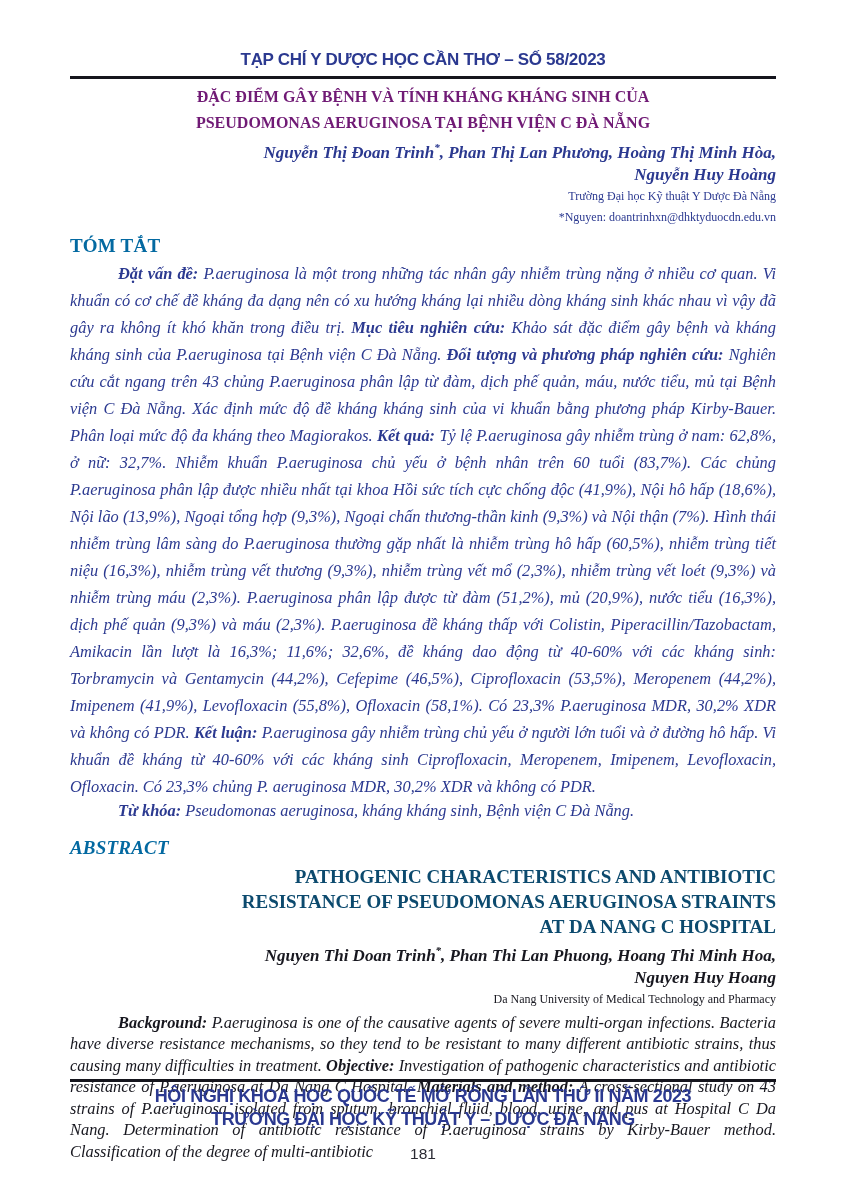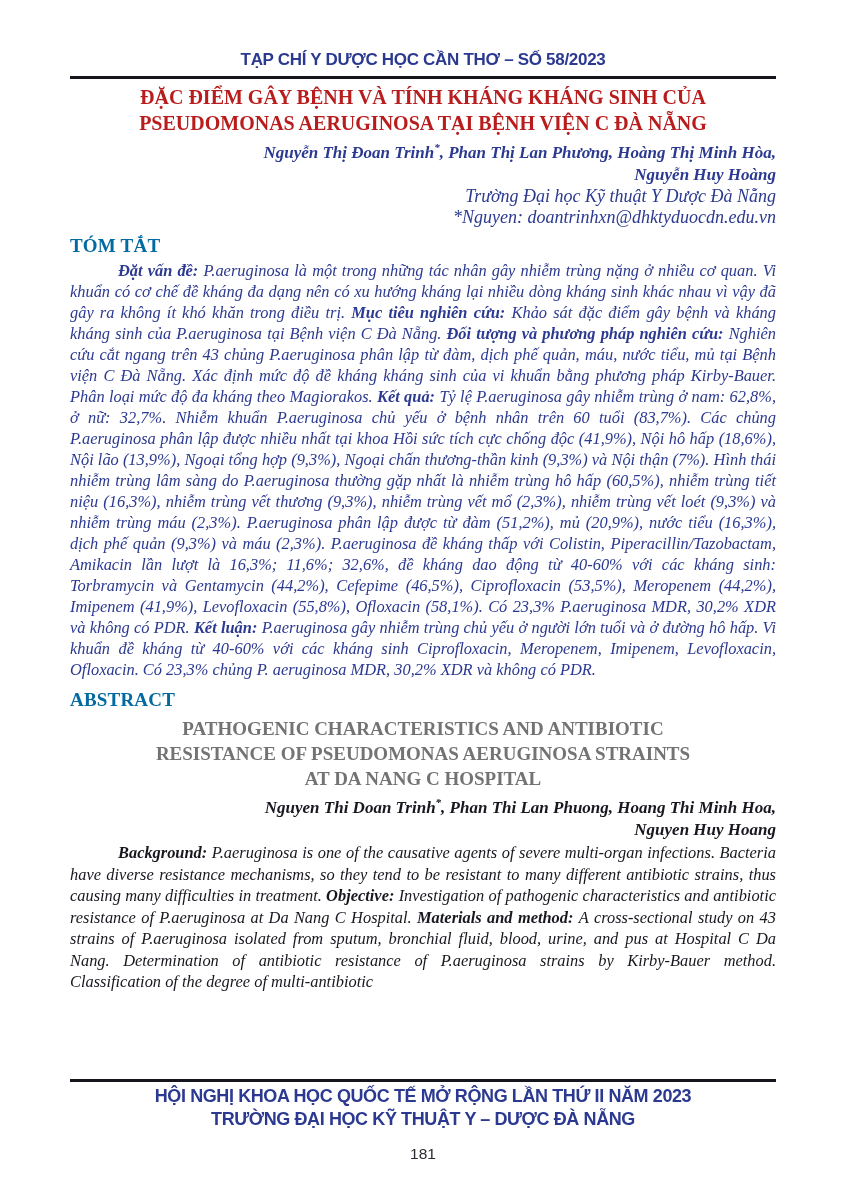--- a/index.html
+++ b/index.html
@@ -22,58 +22,58 @@
     font-weight:bold;
     font-size:17px;
     letter-spacing:-0.3px;
     color:#2b3990;
   }
   .rule{height:3px;background:#15151d;margin-top:6px;}
   
   .vi-title{
     margin:5px 0 0 0;
     text-align:center;
-    font-size:20px;line-height:26px;
+    font-size:16px;line-height:26px;
     font-weight:bold;
-    color:#b91c1c;
+    color:#701a75;
   }
   .authors{margin-top:1px;text-align:right;font-size:17px;line-height:21.5px;font-style:italic;font-weight:bold;color:#2b3990;}
   .authors sup{font-size:11px;}
-  .affiliation,.email{text-align:right;font-size:18px;line-height:21px;font-style:italic;color:#2b3990;}
+  .affiliation,.email{text-align:right;font-size:12px;line-height:21px;color:#2b3990;}
   .sec-heading{
     margin:7px 0 0 0;
     font-size:19px;
     font-weight:bold;
     color:#0369a1;
     letter-spacing:0.2px;
   }
   .abstract-vi{
     margin:3px 0 0 0;
     text-align:justify;
     font-style:italic;
-    font-size:16.4px;line-height:21px;
+    font-size:16.4px;line-height:27px;
     color:#2b3990;
     text-indent:48px;
   }
   .keywords{
     margin:0;
     text-indent:48px;
     font-style:italic;
     font-size:16.4px;line-height:21.5px;
     color:#2b3990;
   }
   .seg-b{font-weight:bold;}
   
-  .abstract-h{margin-top:9px;}
+  .abstract-h{margin-top:16px;font-style:italic;}
   .en-title{
     margin:5px 0 0 0;
-    text-align:center;
+    text-align:right;
     font-size:19px;line-height:25px;
     font-weight:bold;
-    color:#737373;
+    color:#0c4a6e;
   }
   .authors.en,.affiliation.en{color:#17171f;}
   .abstract-en{
     margin:2px 0 0 0;
     text-align:justify;
     font-style:italic;
     font-size:16.4px;line-height:21.5px;
     color:#17171f;
     text-indent:48px;
   }
@@ -114,31 +114,33 @@
 
   <div class="authors"><span>Nguyễn Thị Đoan Trinh</span><sup>*</sup><span>, Phan Thị Lan Phương, Hoàng Thị Minh Hòa,</span></div>
   <div class="authors">Nguyễn Huy Hoàng</div>
   <div class="affiliation">Trường Đại học Kỹ thuật Y Dược Đà Nẵng</div>
   <div class="email">*Nguyen: doantrinhxn@dhktyduocdn.edu.vn</div>
 
   <h2 class="sec-heading">TÓM TẮT</h2>
 
   <p class="abstract-vi"><span class="seg-b">Đặt vấn đề: </span><span>P.aeruginosa là một trong những tác nhân gây nhiễm trùng nặng ở nhiều cơ quan. Vi khuẩn có cơ chế đề kháng đa dạng nên có xu hướng kháng lại nhiều dòng kháng sinh khác nhau vì vậy đã gây ra không ít khó khăn trong điều trị. </span><span class="seg-b">Mục tiêu nghiên cứu: </span><span>Khảo sát đặc điểm gây bệnh và kháng kháng sinh của P.aeruginosa tại Bệnh viện C Đà Nẵng. </span><span class="seg-b">Đối tượng và phương pháp nghiên cứu: </span><span>Nghiên cứu cắt ngang trên 43 chủng P.aeruginosa phân lập từ đàm, dịch phế quản, máu, nước tiểu, mủ tại Bệnh viện C Đà Nẵng. Xác định mức độ đề kháng kháng sinh của vi khuẩn bằng phương pháp Kirby-Bauer. Phân loại mức độ đa kháng theo Magiorakos. </span><span class="seg-b">Kết quả: </span><span>Tỷ lệ P.aeruginosa gây nhiễm trùng ở nam: 62,8%, ở nữ: 32,7%. Nhiễm khuẩn P.aeruginosa chủ yếu ở bệnh nhân trên 60 tuổi (83,7%). Các chủng P.aeruginosa phân lập được nhiều nhất tại khoa Hồi sức tích cực chống độc (41,9%), Nội hô hấp (18,6%), Nội lão (13,9%), Ngoại tổng hợp (9,3%), Ngoại chấn thương-thần kinh (9,3%) và Nội thận (7%). Hình thái nhiễm trùng lâm sàng do P.aeruginosa thường gặp nhất là nhiễm trùng hô hấp (60,5%), nhiễm trùng tiết niệu (16,3%), nhiễm trùng vết thương (9,3%), nhiễm trùng vết mổ (2,3%), nhiễm trùng vết loét (9,3%) và nhiễm trùng máu (2,3%). P.aeruginosa phân lập được từ đàm (51,2%), mủ (20,9%), nước tiểu (16,3%), dịch phế quản (9,3%) và máu (2,3%). P.aeruginosa đề kháng thấp với Colistin, Piperacillin/Tazobactam, Amikacin lần lượt là 16,3%; 11,6%; 32,6%, đề kháng dao động từ 40-60% với các kháng sinh: Torbramycin và Gentamycin (44,2%), Cefepime (46,5%), Ciprofloxacin (53,5%), Meropenem (44,2%), Imipenem (41,9%), Levofloxacin (55,8%), Ofloxacin (58,1%). Có 23,3% P.aeruginosa MDR, 30,2% XDR và không có PDR. </span><span class="seg-b">Kết luận: </span><span>P.aeruginosa gây nhiễm trùng chủ yếu ở người lớn tuổi và ở đường hô hấp. Vi khuẩn đề kháng từ 40-60% với các kháng sinh Ciprofloxacin, Meropenem, Imipenem, Levofloxacin, Ofloxacin. Có 23,3% chủng P. aeruginosa MDR, 30,2% XDR và không có PDR.</span></p>
 
+  <p class="keywords"><span class="seg-b">Từ khóa: </span><span>Pseudomonas aeruginosa, kháng kháng sinh, Bệnh viện C Đà Nẵng.</span></p>
 
   <h2 class="sec-heading abstract-h">ABSTRACT</h2>
 
   <div class="en-title">
     <div>PATHOGENIC CHARACTERISTICS AND ANTIBIOTIC</div>
     <div>RESISTANCE OF PSEUDOMONAS AERUGINOSA STRAINTS</div>
     <div>AT DA NANG C HOSPITAL</div>
   </div>
 
   <div class="authors en"><span>Nguyen Thi Doan Trinh</span><sup>*</sup><span>, Phan Thi Lan Phuong, Hoang Thi Minh Hoa,</span></div>
   <div class="authors en">Nguyen Huy Hoang</div>
+  <div class="affiliation en">Da Nang University of Medical Technology and Pharmacy</div>
 
   <p class="abstract-en"><span class="seg-b">Background: </span><span>P.aeruginosa is one of the causative agents of severe multi-organ infections. Bacteria have diverse resistance mechanisms, so they tend to be resistant to many different antibiotic strains, thus causing many difficulties in treatment. </span><span class="seg-b">Objective: </span><span>Investigation of pathogenic characteristics and antibiotic resistance of P.aeruginosa at Da Nang C Hospital. </span><span class="seg-b">Materials and method: </span><span>A cross-sectional study on 43 strains of P.aeruginosa isolated from sputum, bronchial fluid, blood, urine, and pus at Hospital C Da Nang. Determination of antibiotic resistance of P.aeruginosa strains by Kirby-Bauer method. Classification of the degree of multi-antibiotic</span></p>
 
   <div class="footer">
     <div class="rule"></div>
     <div class="footer-line first">HỘI NGHỊ KHOA HỌC QUỐC TẾ MỞ RỘNG LẦN THỨ II NĂM 2023</div>
     <div class="footer-line">TRƯỜNG ĐẠI HỌC KỸ THUẬT Y – DƯỢC ĐÀ NẴNG</div>
     <div class="page-number">181</div>
   </div>
 

